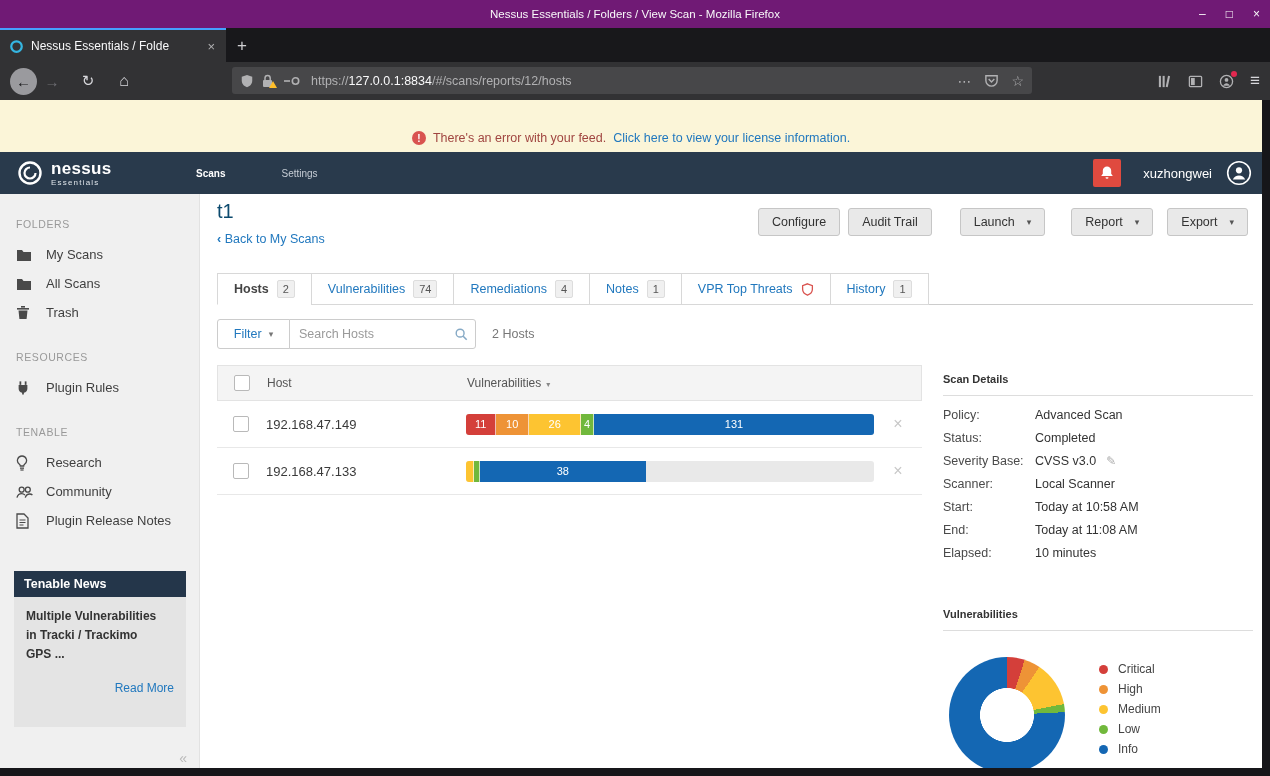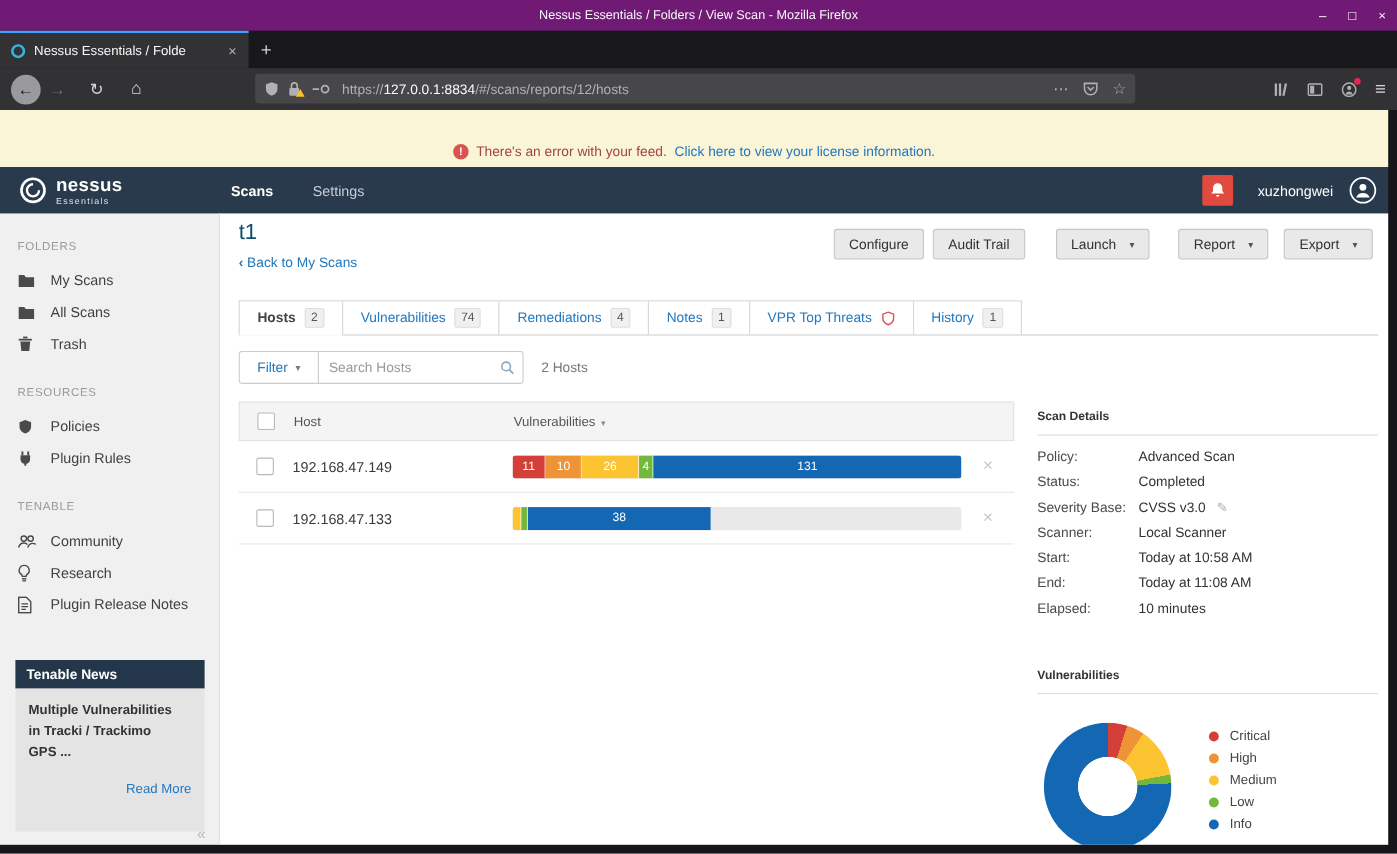--- a/index.html
+++ b/index.html
@@ -41,21 +41,21 @@
   .banner-inner{display:flex;align-items:center;gap:7px}
   .err-ico{width:14px;height:14px;border-radius:50%;background:#d9534f;color:#fff;font-weight:bold;font-size:10px;
            display:flex;align-items:center;justify-content:center}
   .banner-msg{color:#a04540}
   .link{color:#2178be;text-decoration:none;cursor:pointer}
   .appheader{left:0;top:152px;width:1262px;height:42px;background:#293a4c;display:flex;align-items:center}
   .brand{display:flex;align-items:center;margin-left:16px;width:150px}
   .brand-text{margin-left:7px;color:#fff;line-height:1}
   .brand-name{font-size:17px;font-weight:bold;letter-spacing:.3px}
   .brand-sub{font-size:8px;letter-spacing:1.2px;margin-top:2px;color:#dfe5ea}
-  .appnav{display:flex;gap:36px;margin-left:44px;font-size:13px}
+  .appnav{display:flex;gap:56px;margin-left:30px;font-size:10px}
   .appnav .navitem{color:#c6cdd5;cursor:pointer}
   .appnav .navitem.active{color:#fff;font-weight:bold}
   .header-right{position:absolute;right:18px;top:152px;height:42px;display:flex;align-items:center;gap:14px}
   .bellbox{width:28px;height:28px;background:#e04a3f;border-radius:2px;display:flex;align-items:center;justify-content:center}
   .username{color:#fff;font-size:13px;margin-left:8px}
   
   .sidebar{left:0;top:194px;width:200px;height:574px;background:#f0f0f0;border-right:1px solid #e2e2e2;box-sizing:border-box}
   .sec-title{margin:24px 0 10px 16px;font-size:10.5px;letter-spacing:.6px;color:#999}
   .side-item{height:29px;display:flex;align-items:center;padding-left:16px;font-size:13px;color:#3f3f3f;cursor:pointer}
   .side-ico{width:20px;margin-right:10px;display:flex;align-items:center}
@@ -280,57 +280,49 @@
           <path d="M2.5 5.5h9L10.6 14H3.4z" fill="#4a4a4a"></path>
           <rect x="5" y="1" width="4" height="1.6" fill="#4a4a4a"></rect>
         </svg>
       </span>
     <span>Trash</span>
   </div>
 
   <div class="sec-title">RESOURCES</div>
   <div class="side-item">
     <span class="side-ico">
-        <svg width="14" height="16" viewBox="0 0 16 16">
-          <path d="M8 1l6 2.2v4.6c0 4-2.6 6-6 7.2-3.4-1.2-6-3.2-6-7.2V3.2z" fill="#4a4a4a"></path>
-        </svg>
-      </span>
-    <span>Policies</span>
-  </div>
-  <div class="side-item">
-    <span class="side-ico">
         <svg width="14" height="15" viewBox="0 0 16 16">
           <rect x="4" y="1" width="2" height="4" fill="#4a4a4a"></rect>
           <rect x="10" y="1" width="2" height="4" fill="#4a4a4a"></rect>
           <path d="M3 5h10v4a5 5 0 01-4 4.9V16H7v-2.1A5 5 0 013 9z" fill="#4a4a4a"></path>
         </svg>
       </span>
     <span>Plugin Rules</span>
   </div>
 
   <div class="sec-title">TENABLE</div>
   <div class="side-item">
     <span class="side-ico">
+        <svg width="12" height="16" viewBox="0 0 12 16">
+          <path d="M6 1a4.5 4.5 0 00-2.6 8.2c.6.5.9 1.1.9 1.8h3.4c0-.7.3-1.3.9-1.8A4.5 4.5 0 006 1z" fill="none" stroke="#4a4a4a" stroke-width="1.3"></path>
+          <rect x="4" y="12.5" width="4" height="1.3" fill="#4a4a4a"></rect>
+          <rect x="4.4" y="14.4" width="3.2" height="1.2" fill="#4a4a4a"></rect>
+        </svg>
+      </span>
+    <span>Research</span>
+  </div>
+  <div class="side-item">
+    <span class="side-ico">
         <svg width="17" height="14" viewBox="0 0 18 14">
           <circle cx="6" cy="4.5" r="2.6" fill="none" stroke="#4a4a4a" stroke-width="1.4"></circle>
           <circle cx="12.5" cy="4.5" r="2.6" fill="none" stroke="#4a4a4a" stroke-width="1.4"></circle>
           <path d="M1 13c.8-2.8 2.7-4.2 5-4.2 1.4 0 2.6.5 3.5 1.4M9.8 13c.8-2.6 2.5-3.9 4.7-3.9 1.1 0 2.1.3 2.9 1" fill="none" stroke="#4a4a4a" stroke-width="1.4"></path>
         </svg>
       </span>
     <span>Community</span>
-  </div>
-  <div class="side-item">
-    <span class="side-ico">
-        <svg width="12" height="16" viewBox="0 0 12 16">
-          <path d="M6 1a4.5 4.5 0 00-2.6 8.2c.6.5.9 1.1.9 1.8h3.4c0-.7.3-1.3.9-1.8A4.5 4.5 0 006 1z" fill="none" stroke="#4a4a4a" stroke-width="1.3"></path>
-          <rect x="4" y="12.5" width="4" height="1.3" fill="#4a4a4a"></rect>
-          <rect x="4.4" y="14.4" width="3.2" height="1.2" fill="#4a4a4a"></rect>
-        </svg>
-      </span>
-    <span>Research</span>
   </div>
   <div class="side-item">
     <span class="side-ico">
         <svg width="13" height="16" viewBox="0 0 13 16">
           <path d="M1 1h7l4 4v10H1z" fill="none" stroke="#4a4a4a" stroke-width="1.3"></path>
           <path d="M3.5 7h6M3.5 9.5h6M3.5 12h4" stroke="#4a4a4a" stroke-width="1.1"></path>
         </svg>
       </span>
     <span>Plugin Release Notes</span>
   </div>

